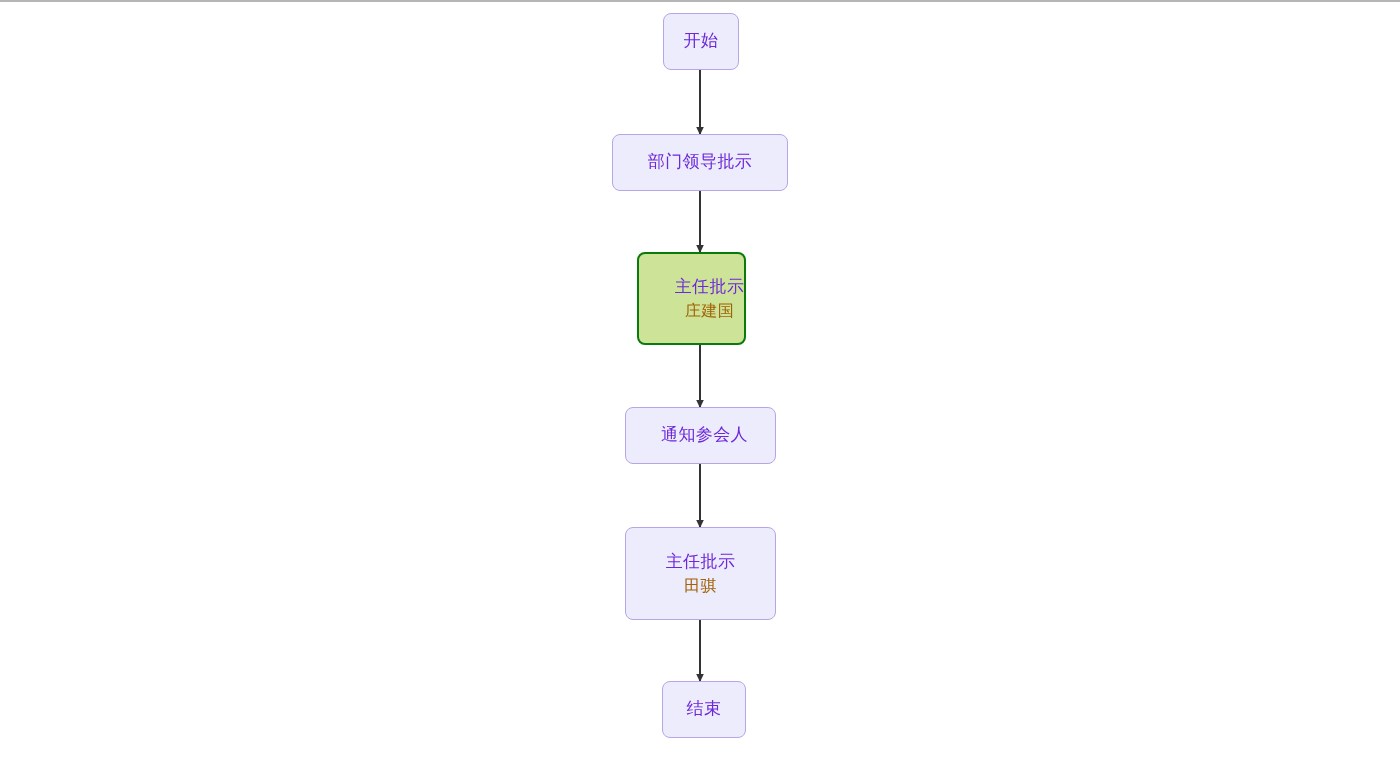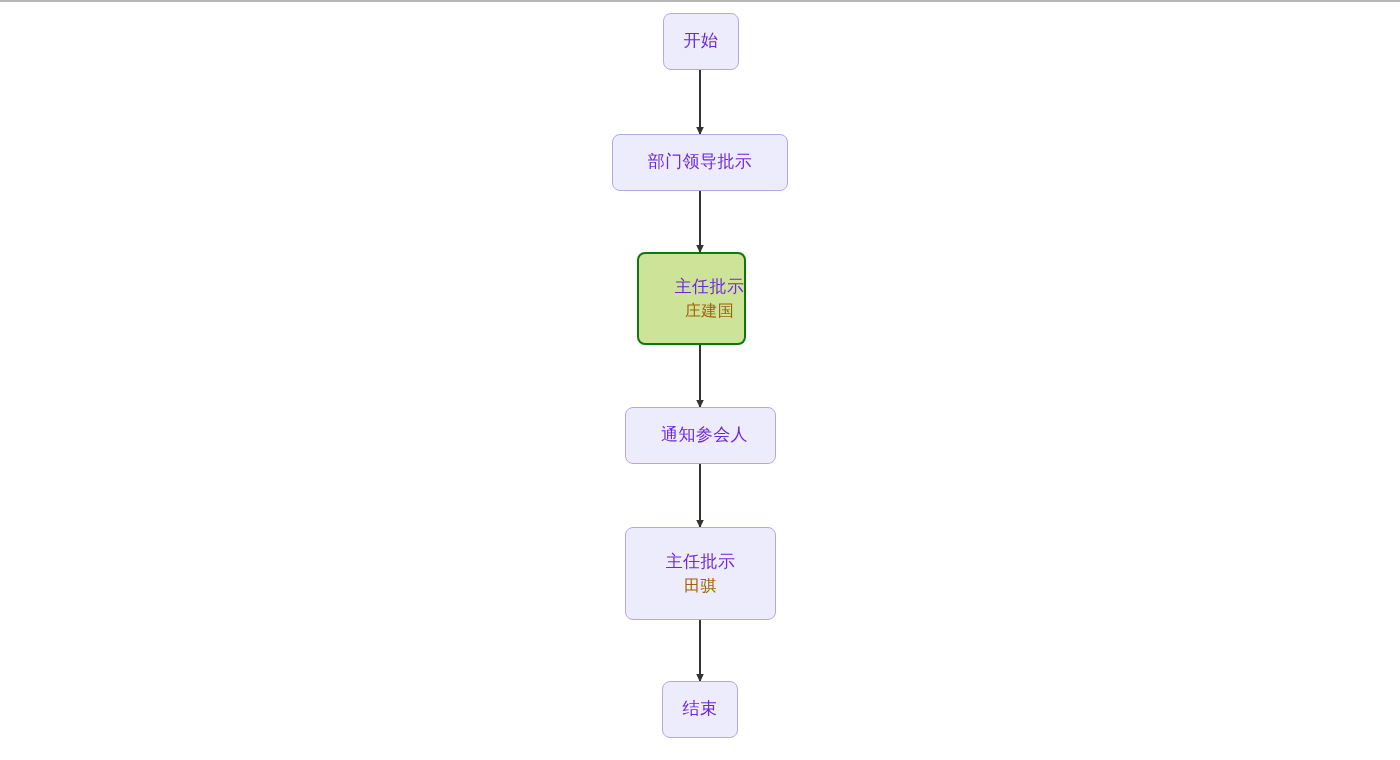--- a/index.html
+++ b/index.html
@@ -103,18 +103,18 @@
   <div class="node purple" style="left:625px; top:405px; width:151px; height:57px;padding-left:8px;">
     <div class="node-label">通知参会人</div>
 
   </div>
 
   <div class="node purple" style="left:625px; top:525px; width:151px; height:93px;">
     <div class="node-label">主任批示</div>
     <div class="node-sublabel">田骐</div>
   </div>
 
-  <div class="node purple" style="left:662px; top:679px; width:76px; height:57px;">
+  <div class="node purple" style="left:662px; top:679px; width:84px; height:57px;">
     <div class="node-label">结束</div>
 
   </div>
 
 </div>
 
 </body></html>

